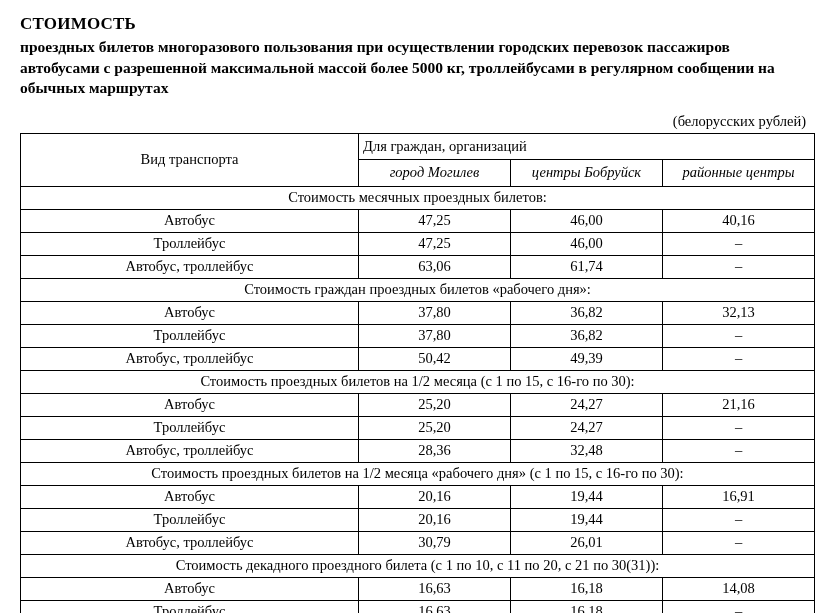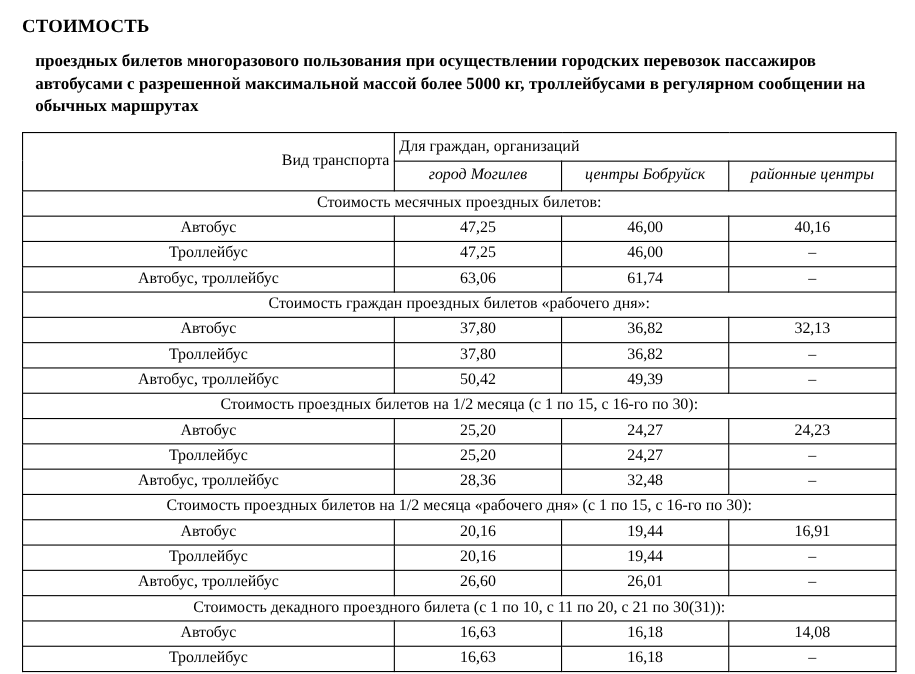--- a/index.html
+++ b/index.html
@@ -24,21 +24,21 @@
   .doc-title {
     font-size: 17px;
     font-weight: bold;
     letter-spacing: 0.2px;
     margin: 0 0 3px 0;
   }
   .doc-subtitle {
     font-size: 15.5px;
     font-weight: bold;
     line-height: 1.33;
-    margin: 12px;
+    margin: 0;
     max-width: 790px;
   }
   .units {
     text-align: right;
     font-size: 14.5px;
     margin: 14px 8px 3px 0;
   }
   table.price {
     border-collapse: collapse;
     width: 794px;
@@ -49,21 +49,21 @@
     border: 1px solid #000000;
     padding: 2px 4px;
     font-weight: normal;
     vertical-align: middle;
   }
   .col-type { width: 338px; }
   .col-mog  { width: 152px; }
   .col-bob  { width: 152px; }
   .col-reg  { width: 152px; }
   .hdr-type {
-    text-align: right;
+    text-align: center;
     height: 46px;
   }
   .hdr-group {
     text-align: left;
     height: 21px;
     margin-top: 48px;
   }
   .hdr-sub {
     text-align: center;
     height: 22px;
@@ -86,20 +86,21 @@
   tbody tr { height: 23px; }
 </style>
 </head>
 <body>
 
 <div class="page">
 
   <h1 class="doc-title">СТОИМОСТЬ</h1>
   <p class="doc-subtitle">проездных билетов многоразового пользования при осуществлении городских перевозок пассажиров автобусами с разрешенной максимальной массой более 5000 кг, троллейбусами в регулярном сообщении на обычных маршрутах</p>
 
+  <div class="units">(белорусских рублей)</div>
 
   <table class="price">
     <colgroup>
       <col class="col-type">
       <col class="col-mog">
       <col class="col-bob">
       <col class="col-reg">
     </colgroup>
     <thead>
       <tr>
@@ -158,21 +159,21 @@
         <td class="dash">–</td>
       </tr>
 
       <tr class="section-row">
         <td colspan="4">Стоимость проездных билетов на 1/2 месяца (с 1 по 15, с 16-го по 30):</td>
       </tr>
       <tr>
         <td class="row-label">Автобус</td>
         <td class="num">25,20</td>
         <td class="num">24,27</td>
-        <td class="num">24,23</td>
+        <td class="num">21,16</td>
       </tr>
       <tr>
         <td class="row-label">Троллейбус</td>
         <td class="num">25,20</td>
         <td class="num">24,27</td>
         <td class="dash">–</td>
       </tr>
       <tr>
         <td class="row-label">Автобус, троллейбус</td>
         <td class="num">28,36</td>
@@ -190,21 +191,21 @@
         <td class="num">16,91</td>
       </tr>
       <tr>
         <td class="row-label">Троллейбус</td>
         <td class="num">20,16</td>
         <td class="num">19,44</td>
         <td class="dash">–</td>
       </tr>
       <tr>
         <td class="row-label">Автобус, троллейбус</td>
-        <td class="num">26,60</td>
+        <td class="num">30,79</td>
         <td class="num">26,01</td>
         <td class="dash">–</td>
       </tr>
 
       <tr class="section-row">
         <td colspan="4">Стоимость декадного проездного билета (с 1 по 10, с 11 по 20, с 21 по 30(31)):</td>
       </tr>
       <tr>
         <td class="row-label">Автобус</td>
         <td class="num">16,63</td>

